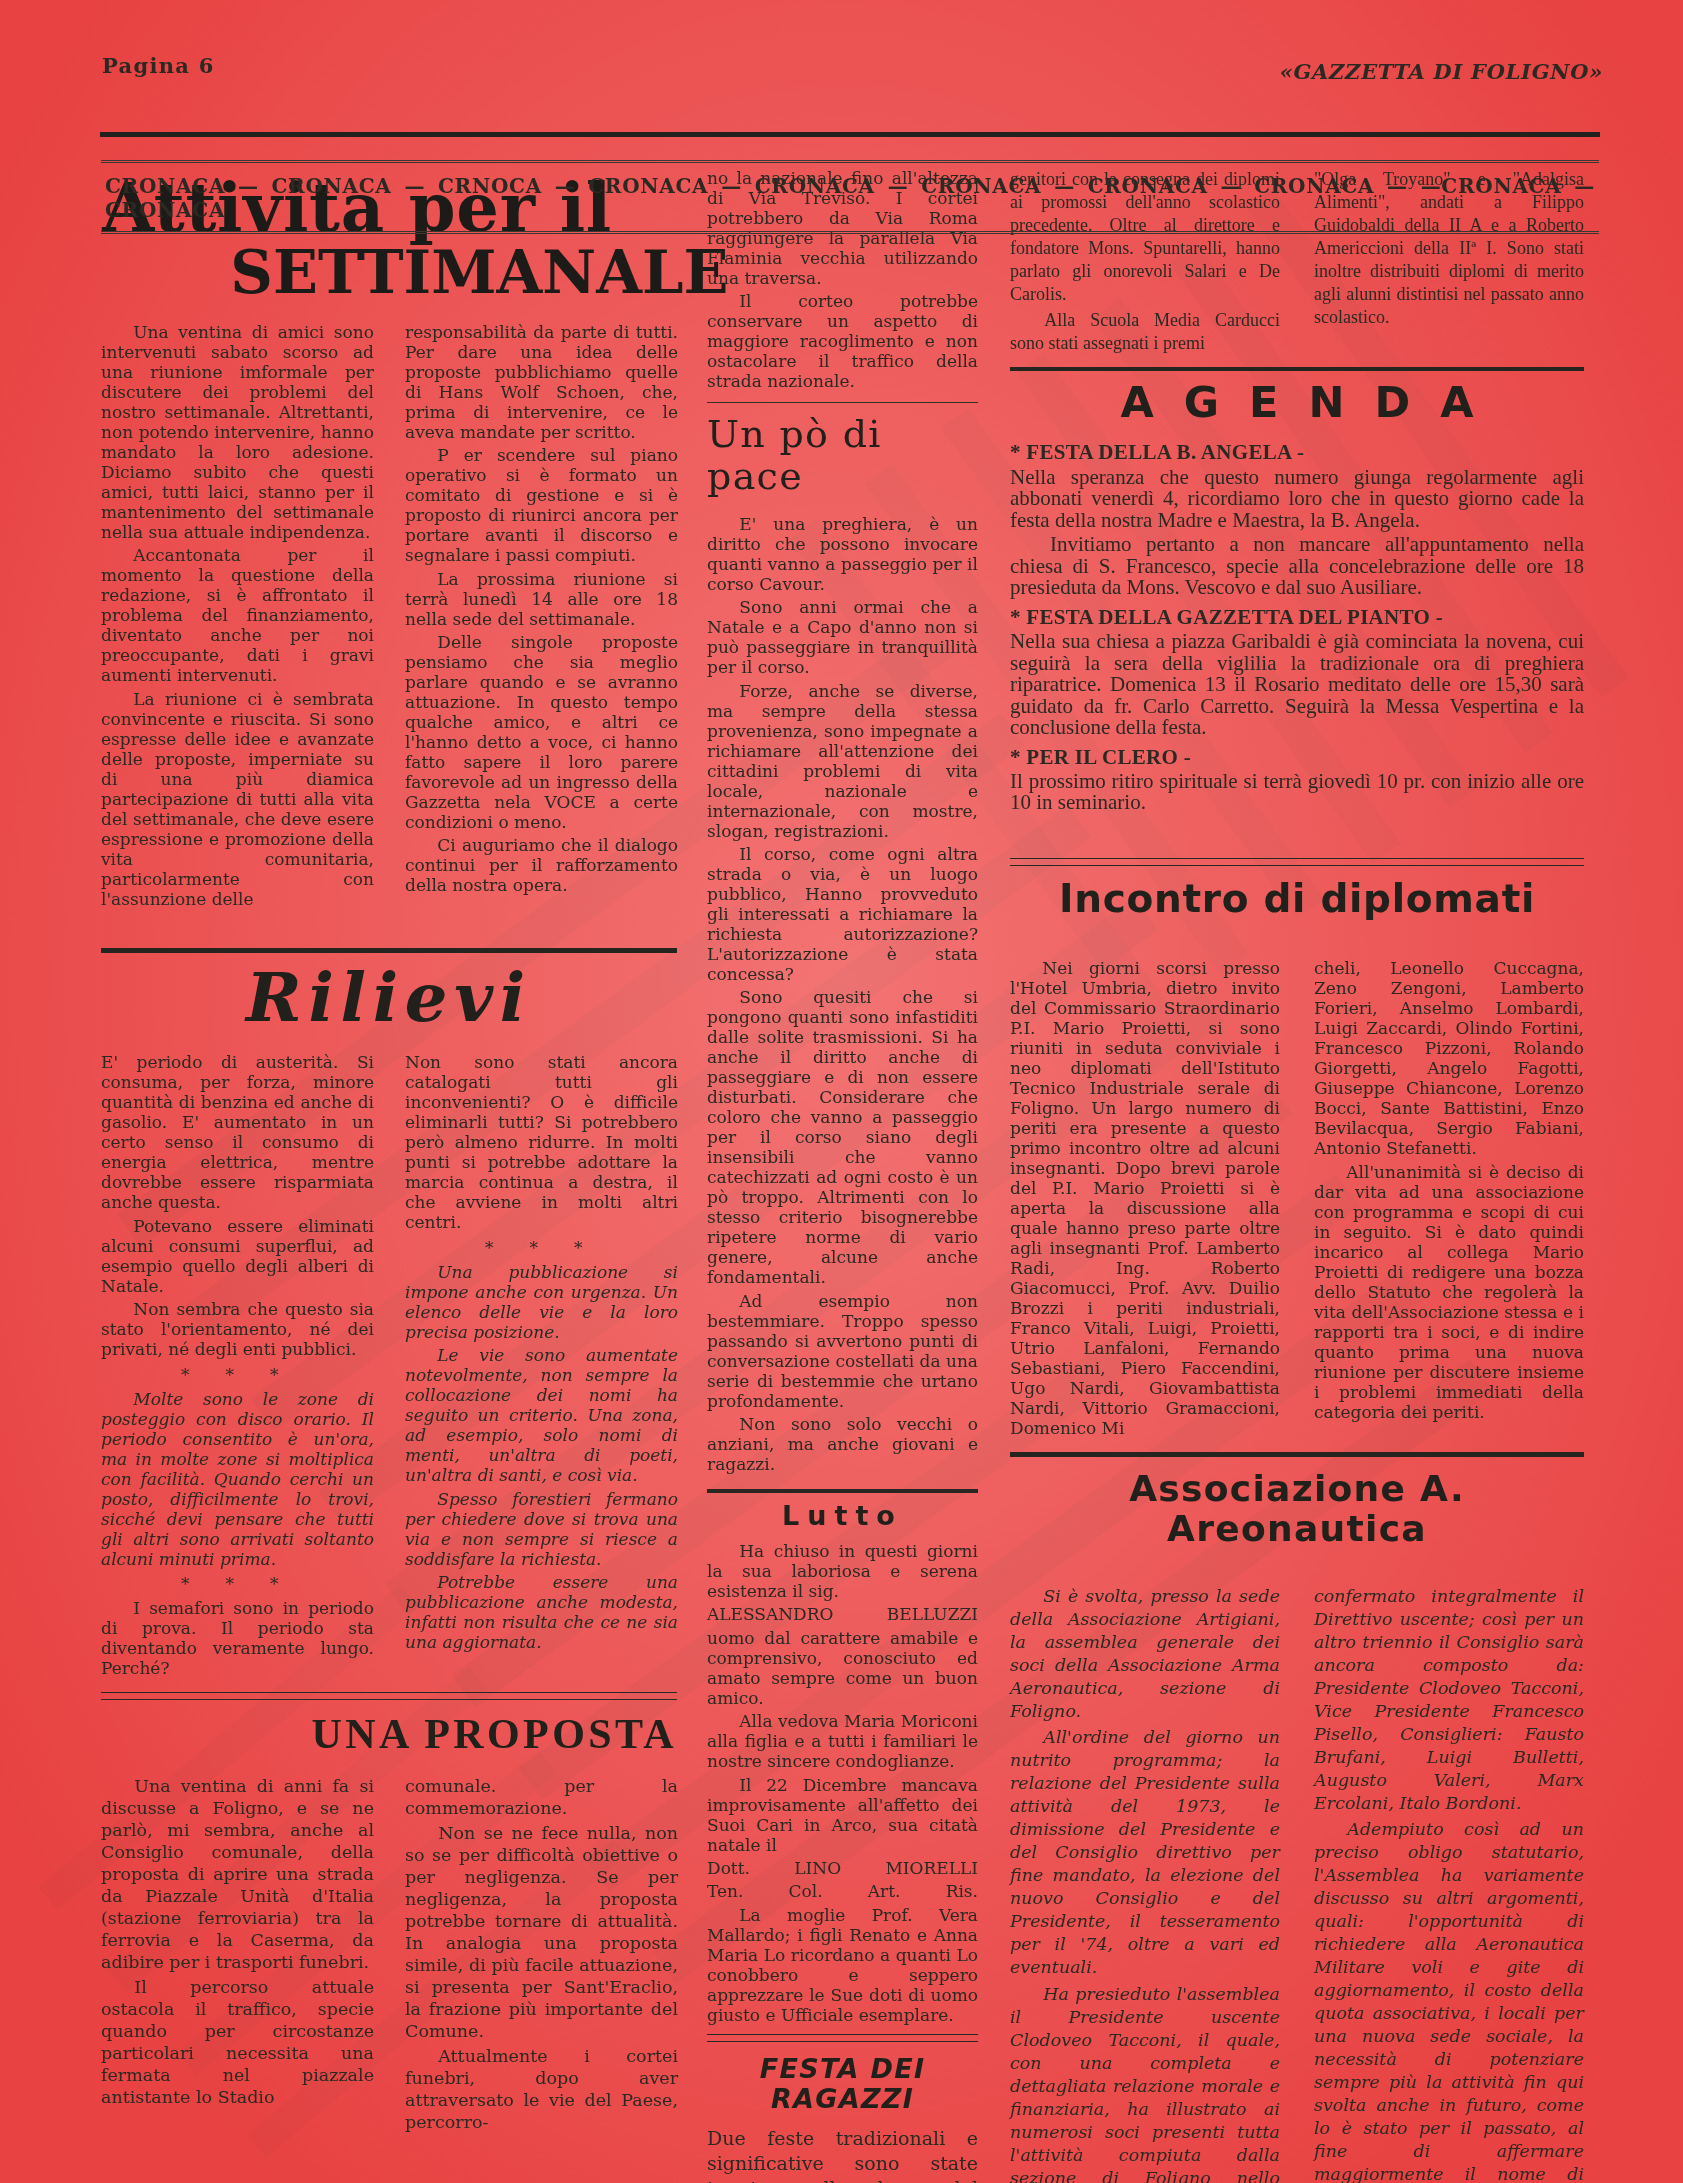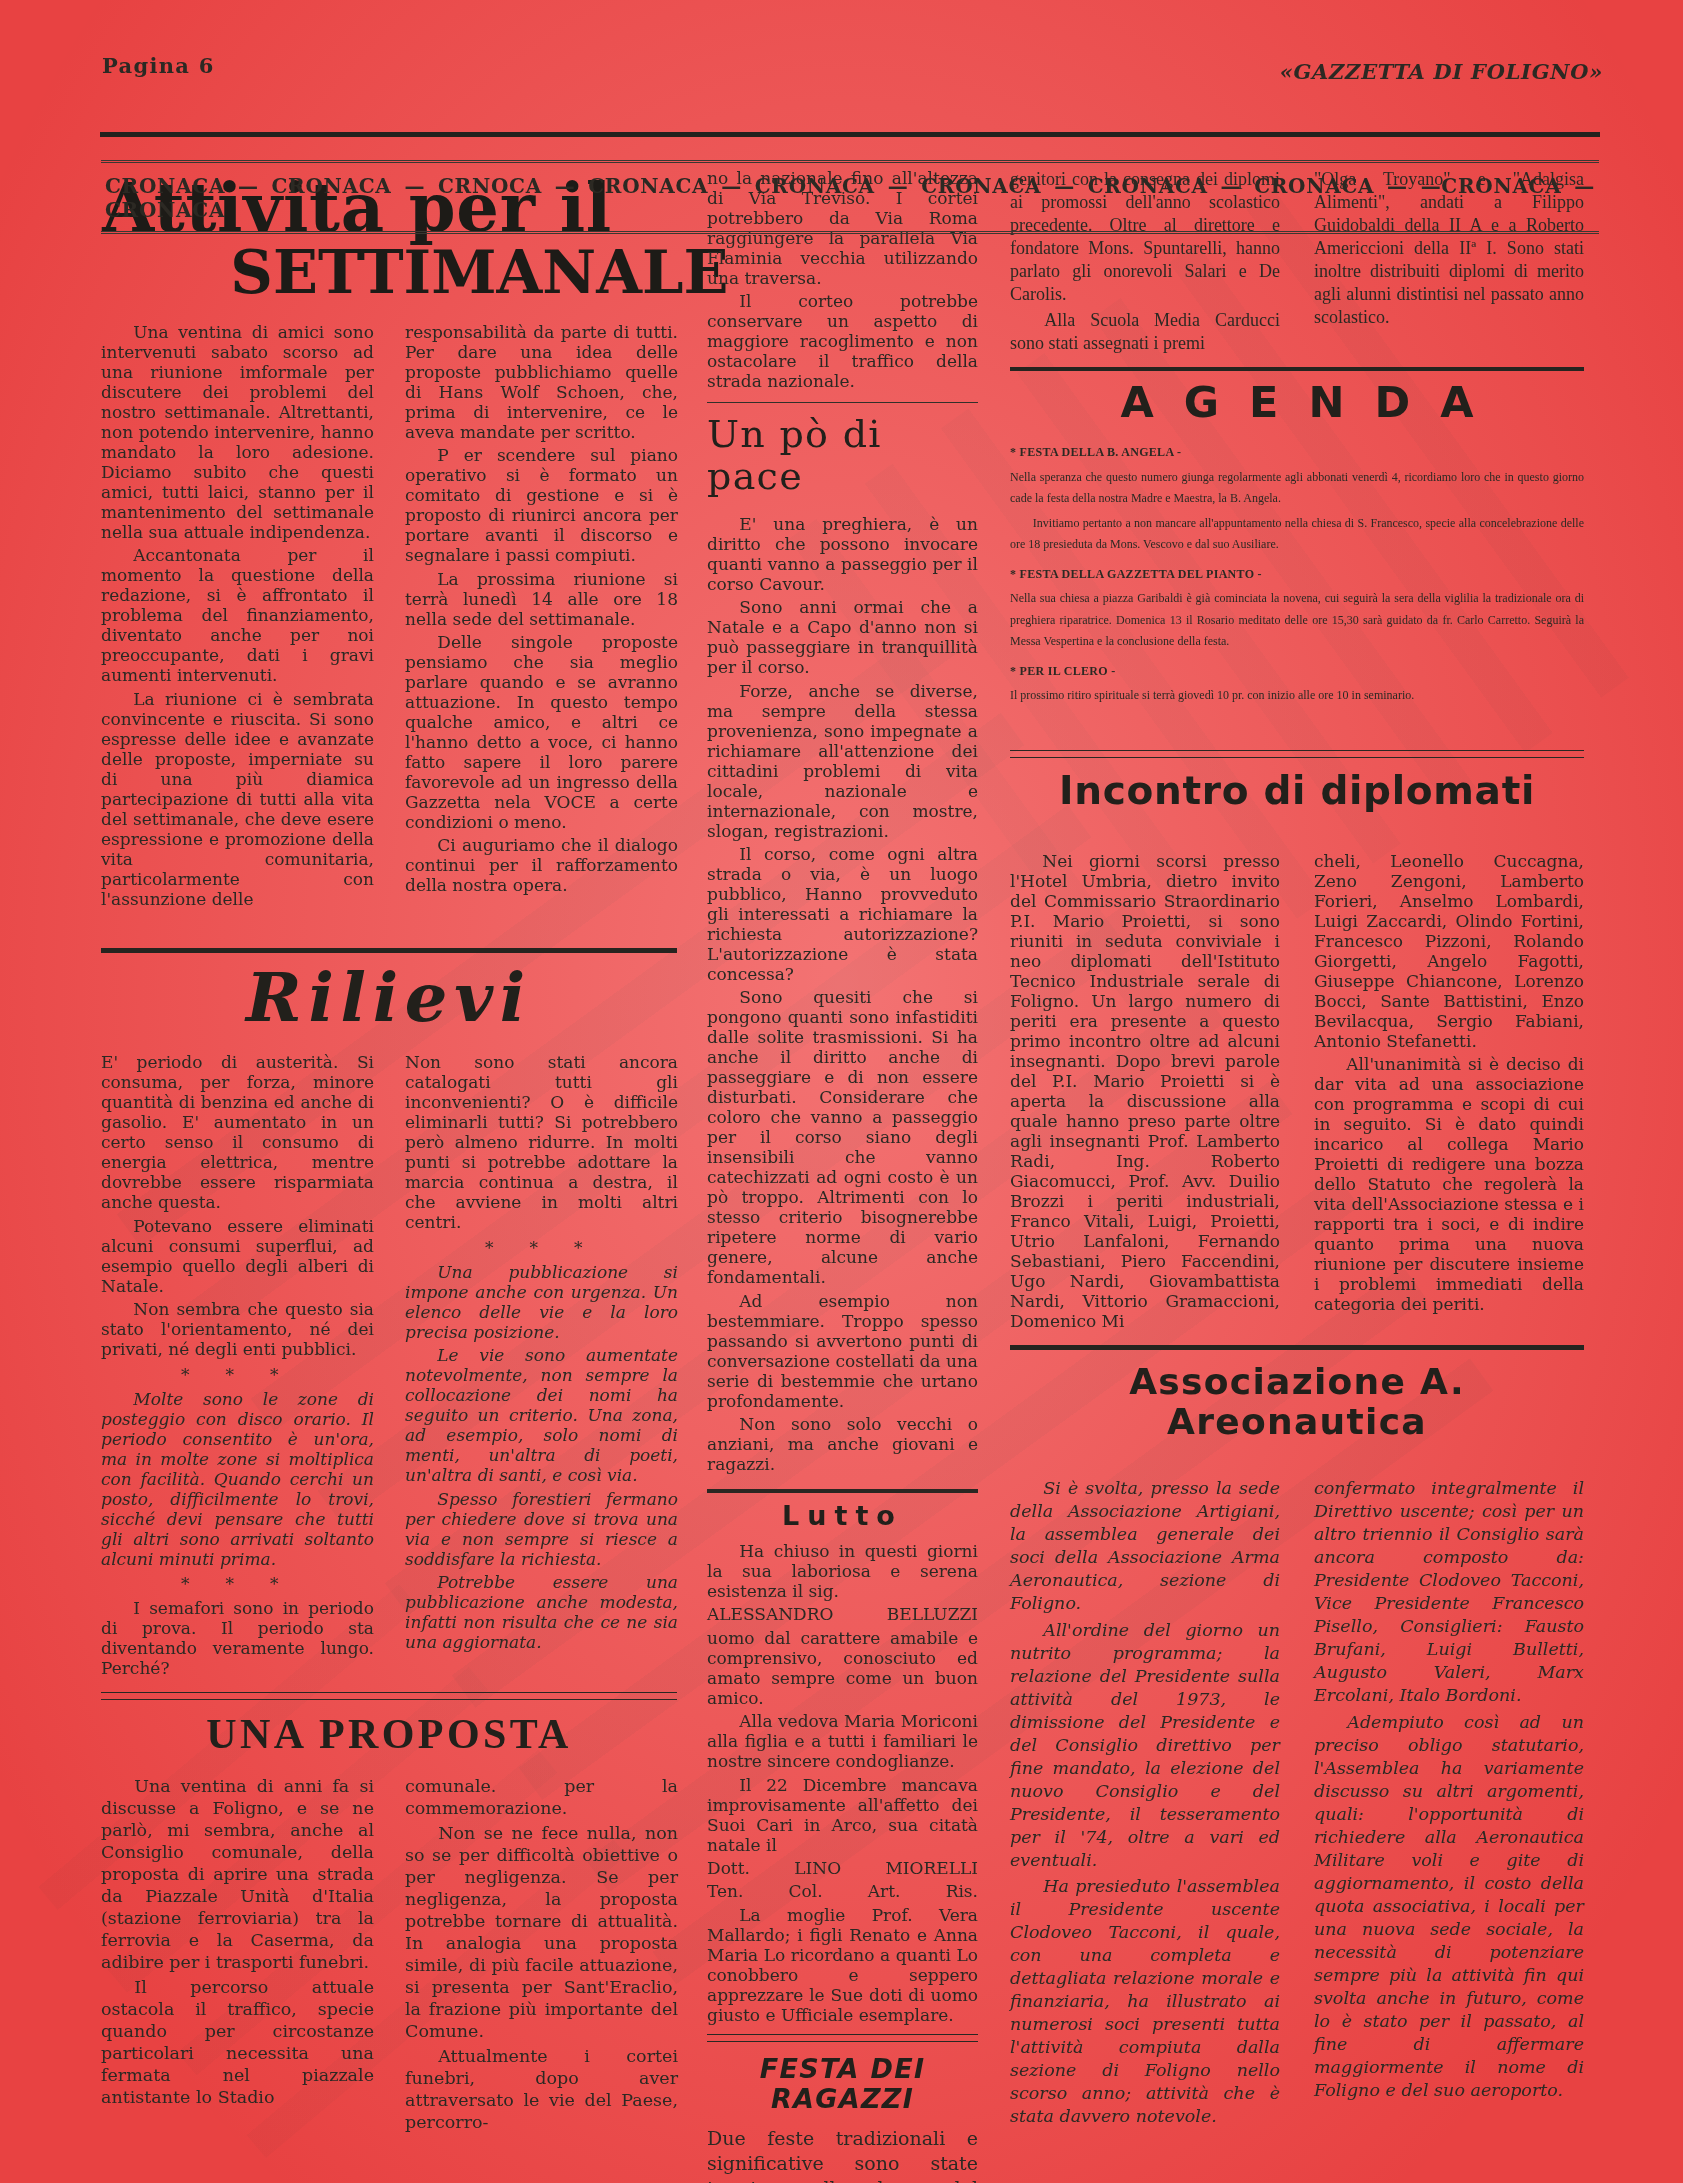--- a/index.html
+++ b/index.html
@@ -36,32 +36,32 @@
 
   .textcol p{margin:0 0 3.4px;text-align:justify;text-indent:1.9em;}
   .textcol p.noindent{text-indent:0;}
   .textcol p.italic{font-style:italic;}
   .textcol p.stars{text-align:center;text-align-last:center;text-indent:0;letter-spacing:0.9em;margin:5.4px 0 4px;}
   .textcol p.head{font-weight:bold;text-indent:0;margin:8px 0 2.7px;letter-spacing:0.3px;}
   .textcol p.spread{text-indent:0;text-align-last:justify;}
 
   .body25{font-size:17px;line-height:20px;}
   .body27{font-size:18px;line-height:23px;font-family:Liberation Serif, serif;}
-  .agenda-body{font-family:"Liberation Serif", serif;font-size:12px;line-height:21.5px;}
+  .agenda-body{font-family:"Liberation Serif", serif;font-size:21px;line-height:21.5px;}
   .aero-body{font-size:17.5px;line-height:23px;font-style:italic;}
   .proposta-body{font-size:17.5px;line-height:22px;}
   .ragazzi-body{font-size:19px;line-height:25px;}
 
   .setti-title{margin:-48px 0 17.5px 1.3px;color:#1d1b17;}
   .setti-title .t1{font-size:67px;font-weight:bold;line-height:1.02;letter-spacing:0.7px;}
   .setti-title .t2{font-size:59px;font-weight:bold;line-height:1.05;margin-left:128px;letter-spacing:0px;}
 
   h2{margin:0;font-weight:bold;color:#22201b;}
   .rilievi-title{font-size:67px;font-style:italic;letter-spacing:6.7px;text-align:center;line-height:1.15;margin:6.7px 0 16px;}
-  .proposta-title{font-family:"Liberation Serif", serif;font-size:42px;font-weight:600;letter-spacing:3.4px;text-align:center;line-height:1.1;margin:10.8px 0 17.5px;}
+  .proposta-title{font-family:"Liberation Serif", serif;font-size:42px;font-weight:600;letter-spacing:3.4px;text-align:right;line-height:1.1;margin:10.8px 0 17.5px;}
   .pace-title{font-size:38px;font-weight:400;line-height:1.1;margin:10.8px 0 16px;letter-spacing:1.3px;}
   .lutto-title{font-family:"DejaVu Sans", sans-serif;font-size:27px;letter-spacing:8px;text-align:center;line-height:1.1;margin:8px 0 10.8px;}
   .ragazzi-title{font-family:"DejaVu Sans", sans-serif;font-style:italic;font-size:27px;letter-spacing:1.3px;text-align:center;line-height:1.1;margin:12px 0 12px;}
   .agenda-title{font-family:"DejaVu Sans", sans-serif;font-size:43px;letter-spacing:30px;text-align:center;text-indent:30px;line-height:1.12;margin:6.7px 0 16px;}
   .diplomati-title{font-family:"DejaVu Sans", sans-serif;font-size:39px;letter-spacing:0.7px;text-align:center;line-height:1.12;margin:10.8px 0 38px;}
   .aero-title{font-family:"DejaVu Sans", sans-serif;font-size:36px;letter-spacing:1.3px;text-align:center;line-height:1.12;margin:12px 0 35px;}
 
   .rule-thick{height:4.7px;background:#26241f;}
   .rule-med{height:3.4px;background:#2a2722;}
   .rule-double{height:6px;border-top:1.3px solid #2a2722;border-bottom:1.3px solid #2a2722;}

